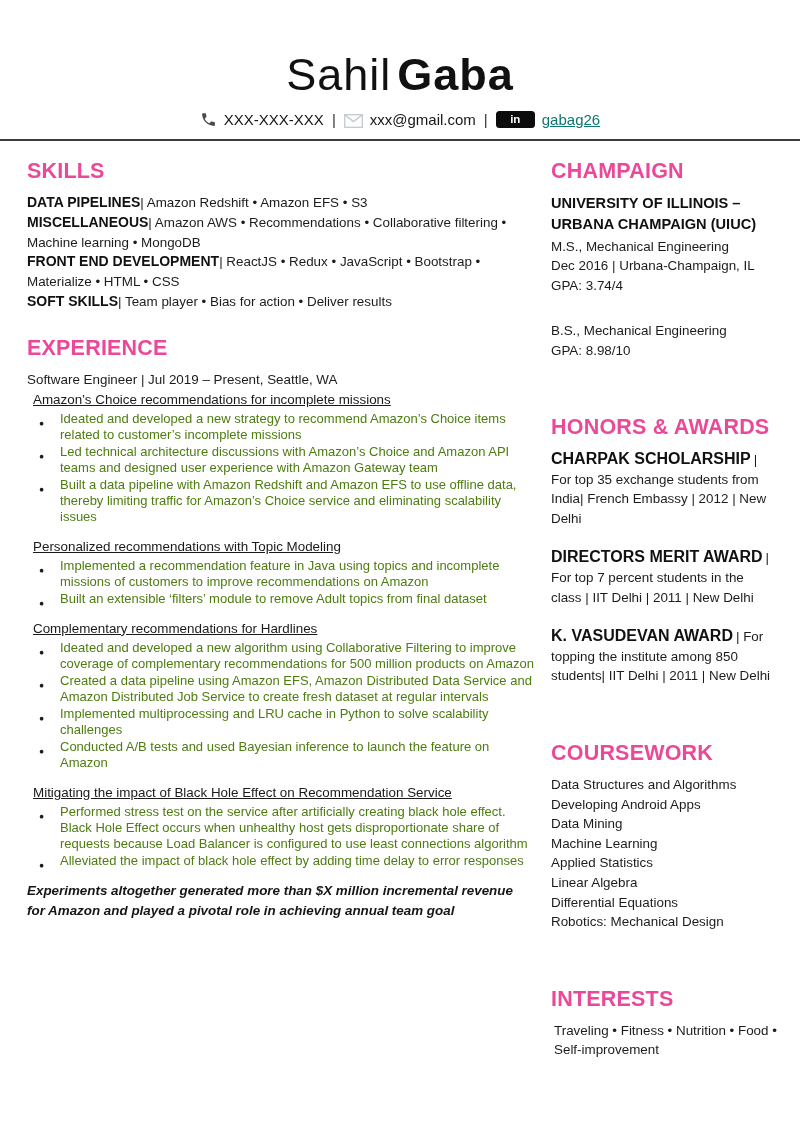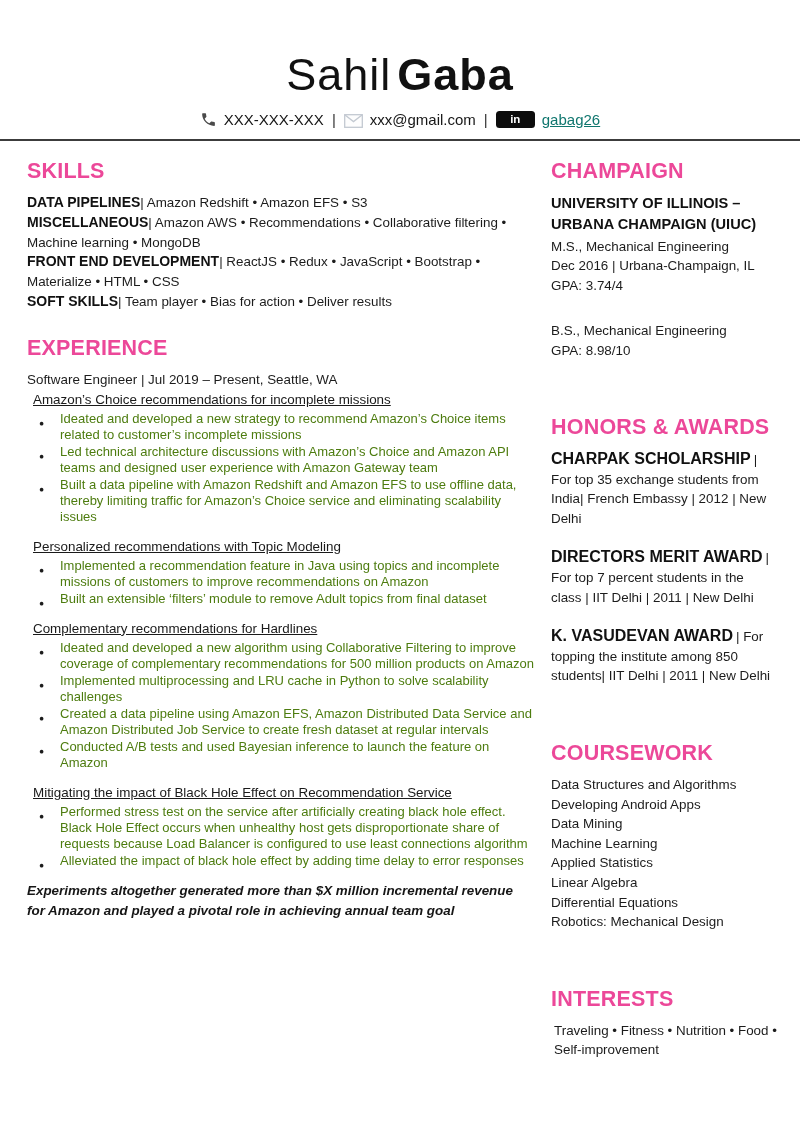--- a/index.html
+++ b/index.html
@@ -141,22 +141,22 @@
           <li>Implemented a recommendation feature in Java using topics and incomplete missions of customers to improve recommendations on Amazon</li>
               <li>Built an extensible ‘filters’ module to remove Adult topics from final dataset</li>
             </ul>
         </div>
 
         <div class="proj">
           <p class="proj-h">Complementary recommendations for Hardlines</p>
           <ul class="bullets">
 
           <li>Ideated and developed a new algorithm using Collaborative Filtering to improve coverage of complementary recommendations for 500 million products on Amazon</li>
+              <li>Created a data pipeline using Amazon EFS, Amazon Distributed Data Service and Amazon Distributed Job Service to create fresh dataset at regular intervals</li>
               <li>Implemented multiprocessing and LRU cache in Python to solve scalability challenges</li>
-              <li>Created a data pipeline using Amazon EFS, Amazon Distributed Data Service and Amazon Distributed Job Service to create fresh dataset at regular intervals</li>
               <li>Conducted A/B tests and used Bayesian inference to launch the feature on Amazon</li>
             </ul>
         </div>
 
         <div class="proj">
           <p class="proj-h">Mitigating the impact of Black Hole Effect on Recommendation Service</p>
           <ul class="bullets">
 
           <li>Performed stress test on the service after artificially creating black hole effect. Black Hole Effect occurs when unhealthy host gets disproportionate share of requests because Load Balancer is configured to use least connections algorithm</li>
               <li>Alleviated the impact of black hole effect by adding time delay to error responses</li>

